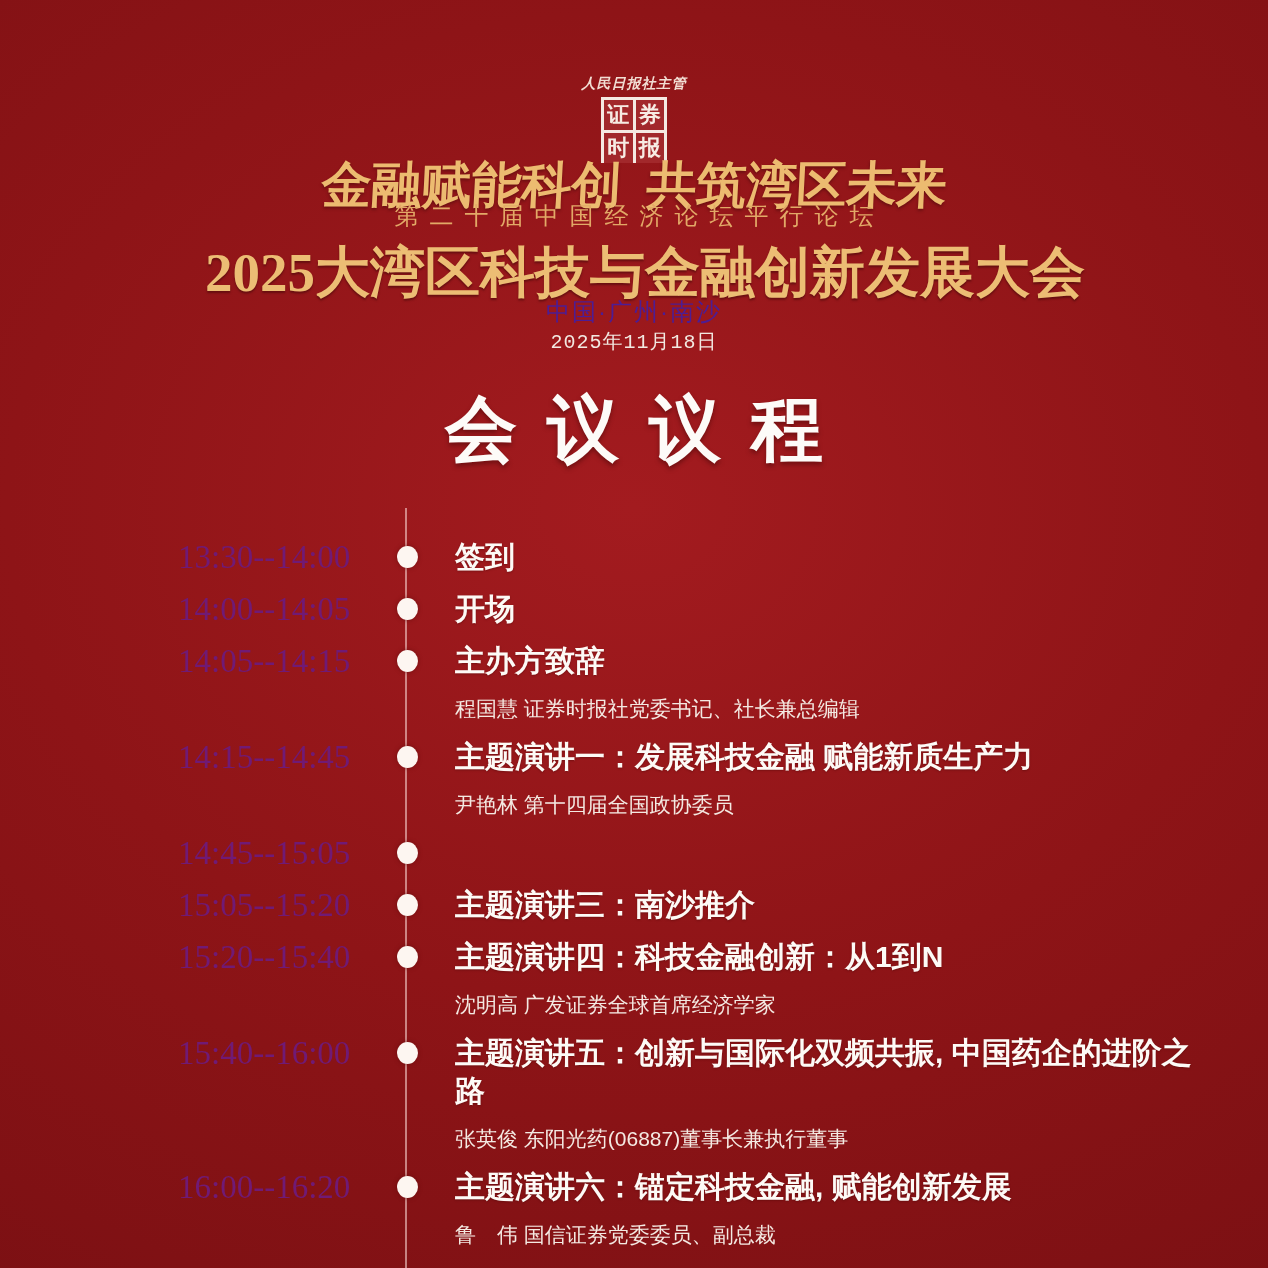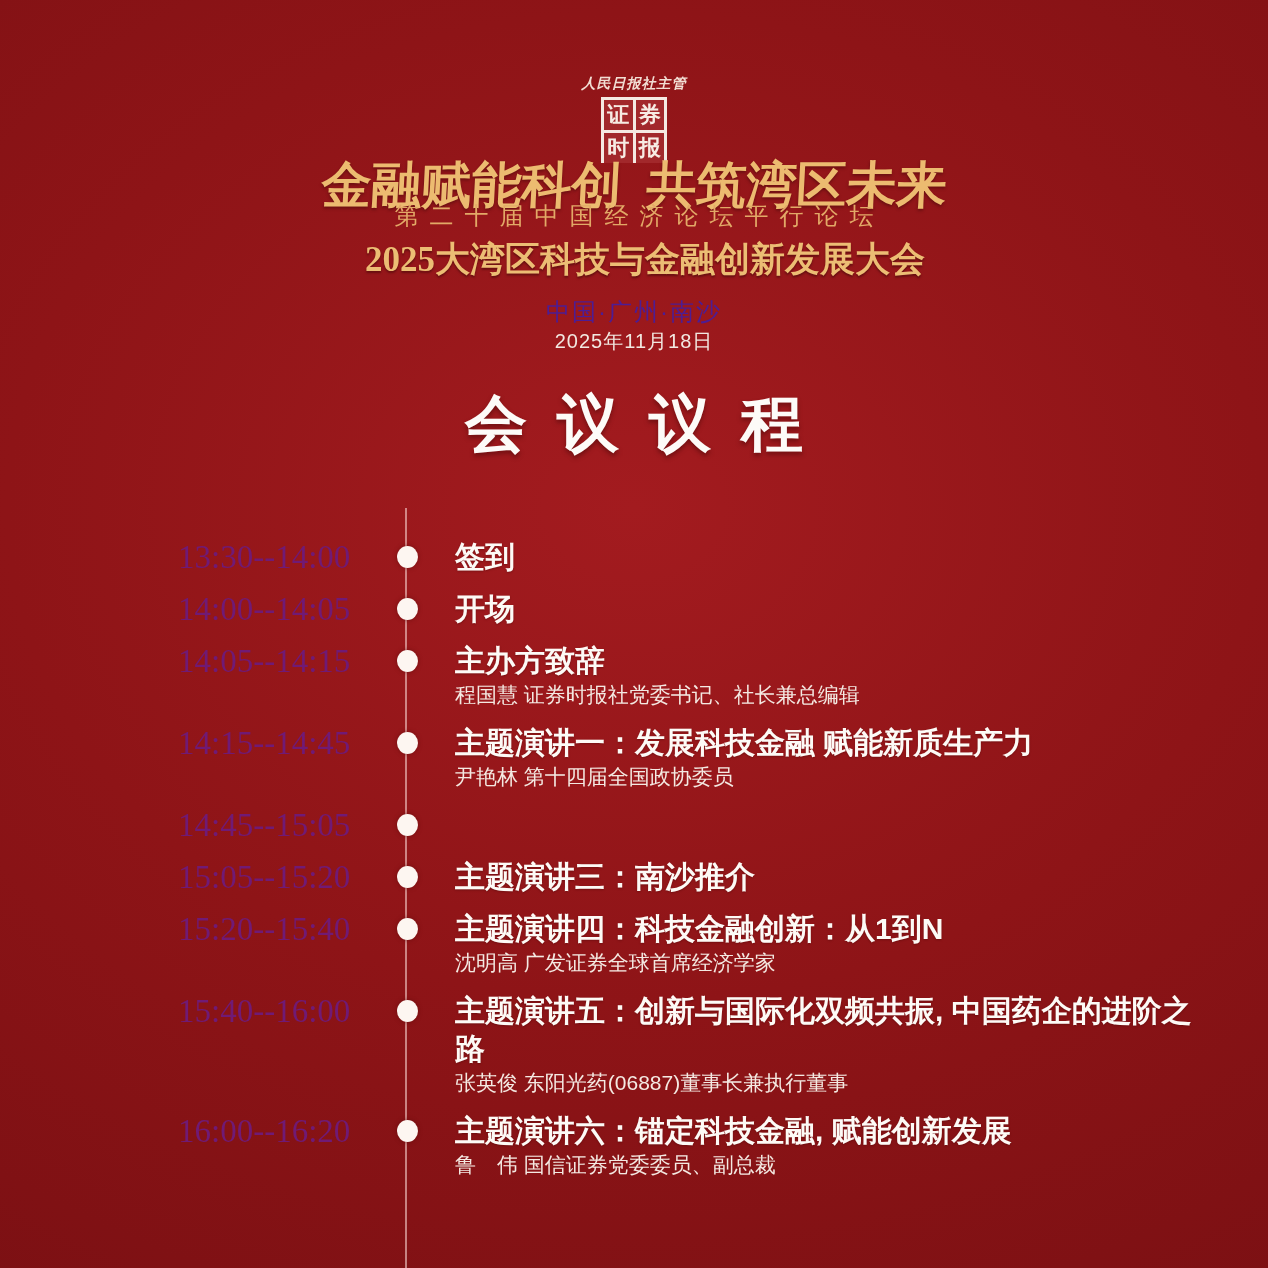--- a/index.html
+++ b/index.html
@@ -39,37 +39,37 @@
     font-family:"Liberation Serif","DejaVu Serif",serif;
     text-shadow:0 2px 3px rgba(60,8,8,.45);
     white-space:pre;
   }
   .forum-line {
     position:absolute; top:200px; left:0; width:100%; text-align:center;
     font-size:24px; color:#e2a967; letter-spacing:11px; text-indent:11px; font-weight:500;
   }
   .main-title {
     position:absolute; top:236px; left:0; width:100%; text-align:center;
-    font-size:35px; font-weight:900; color:#ecbd74;
+    font-size:55px; font-weight:900; color:#ecbd74;
     font-family:"Liberation Serif","DejaVu Serif",serif;
     text-shadow:0 2px 2px rgba(60,8,8,.5);
     padding-left:22px;
   }
   .loc-line {
     position:absolute; top:296px; left:0; width:100%; text-align:center;
     font-size:24px; color:#4c1d95; letter-spacing:2px;
   }
   .date-line {
     position:absolute; top:328px; left:0; width:100%; text-align:center;
     font-size:20px; color:#f2e8e1; letter-spacing:1px;
-    font-family:Liberation Sans, sans-serif;
+    font-family:Liberation Mono, monospace;
   }
   .agenda-heading {
     position:absolute; top:382px; left:0; width:100%; text-align:center;
-    font-size:62px; font-weight:900; color:#fdfbf8;
+    font-size:72px; font-weight:900; color:#fdfbf8;
     letter-spacing:30px; text-indent:30px;
     font-family:"Liberation Serif","DejaVu Serif",serif;
     text-shadow:0 3px 4px rgba(70,8,8,.5);
   }
 
   
   .timeline-line {
     position:absolute; left:405px; top:508px; bottom:0; width:2px;
     background:rgba(255,224,220,.55);
   }
@@ -86,21 +86,21 @@
     width:21px; height:22px; border-radius:50%;
     background:#fdf6f1; margin-top:8px;
     box-shadow:0 0 4px rgba(90,10,10,.6);
   }
   .content { flex:1; padding-right:50px; }
   .item-title {
     font-size:30px; line-height:38px; font-weight:900; color:#fdfaf6;
     text-shadow:0 1px 2px rgba(70,8,8,.4);
   }
   .item-speaker {
-    font-size:21px; line-height:30px; margin-top:0; color:#f4e9e2; font-weight:500;
+    font-size:21px; line-height:30px; margin-top:14px; color:#f4e9e2; font-weight:500;
   }
   .item-speaker:empty { display:none; }
 </style>
 </head>
 <body>
 
 <div class="page">
 
   <div class="logo-wrap">
     <div class="logo-tagline">人民日报社主管</div>

